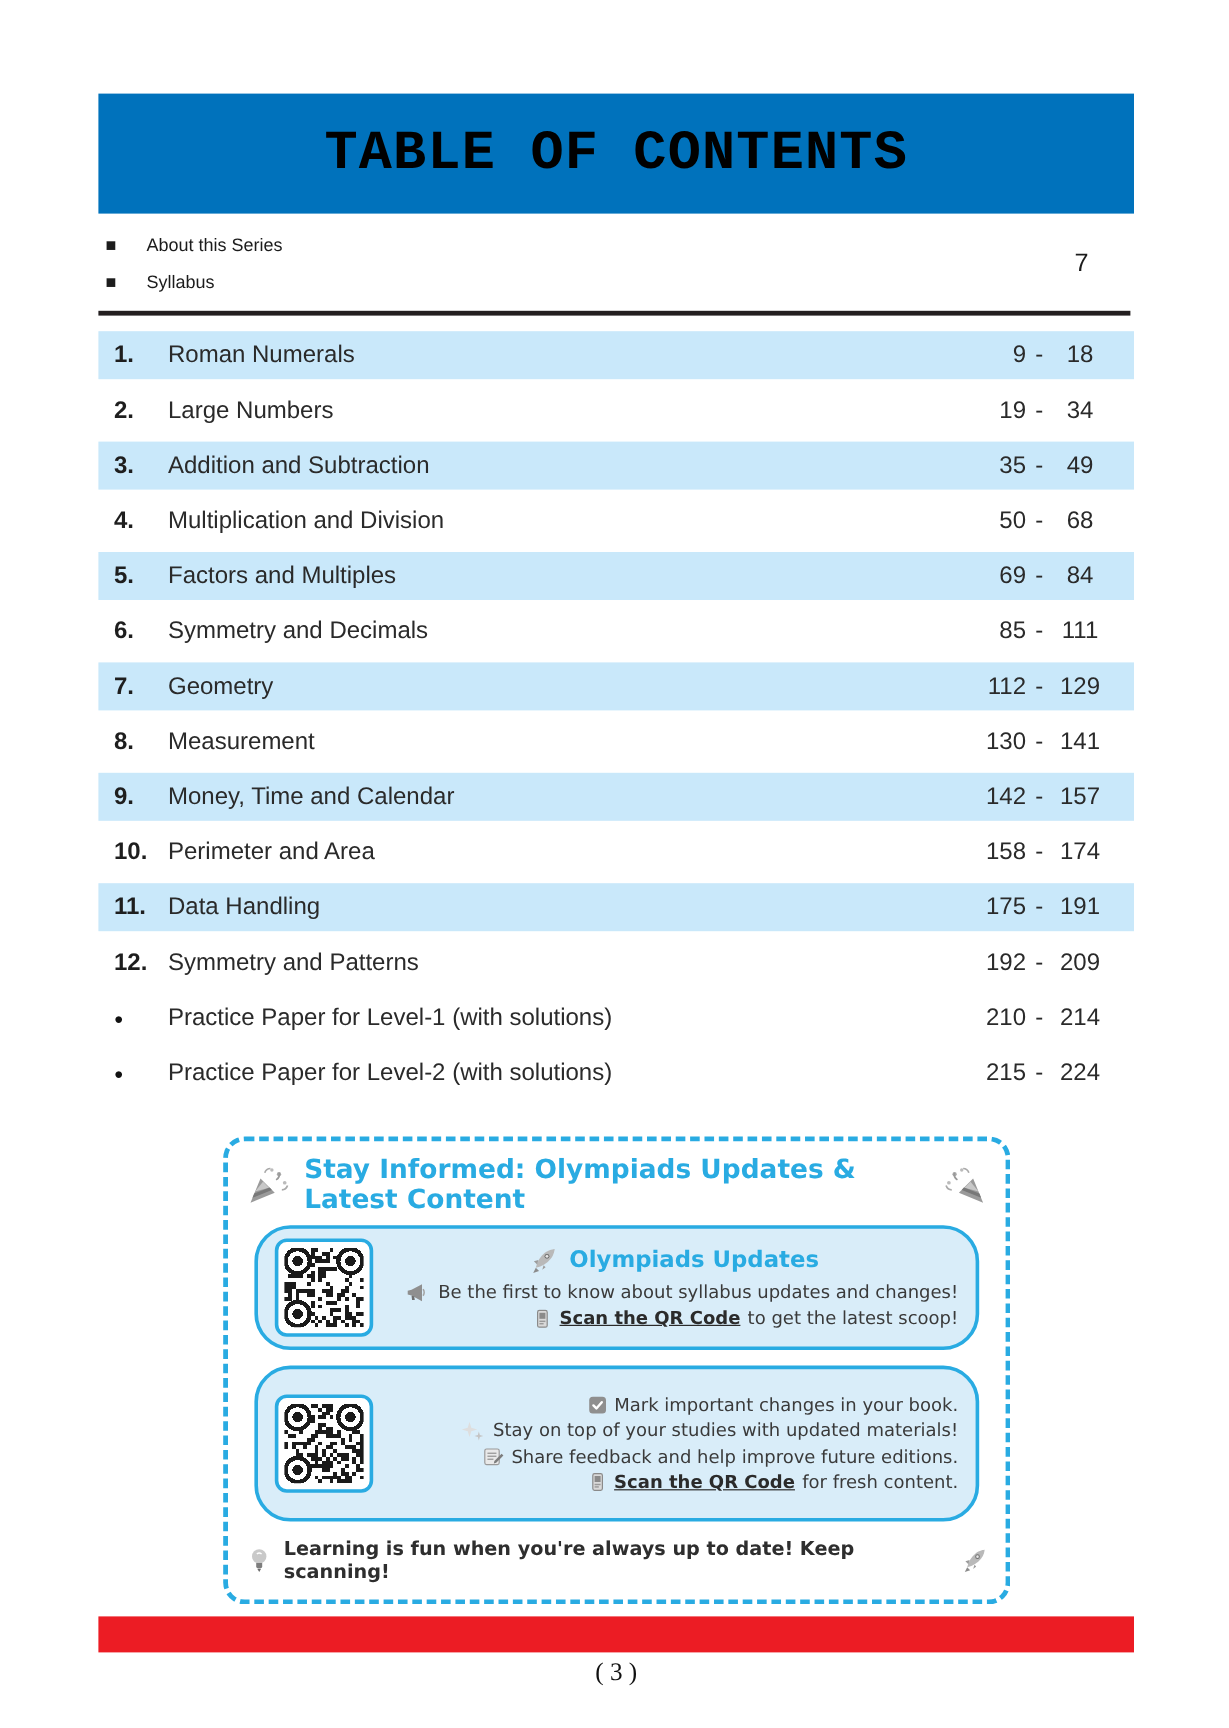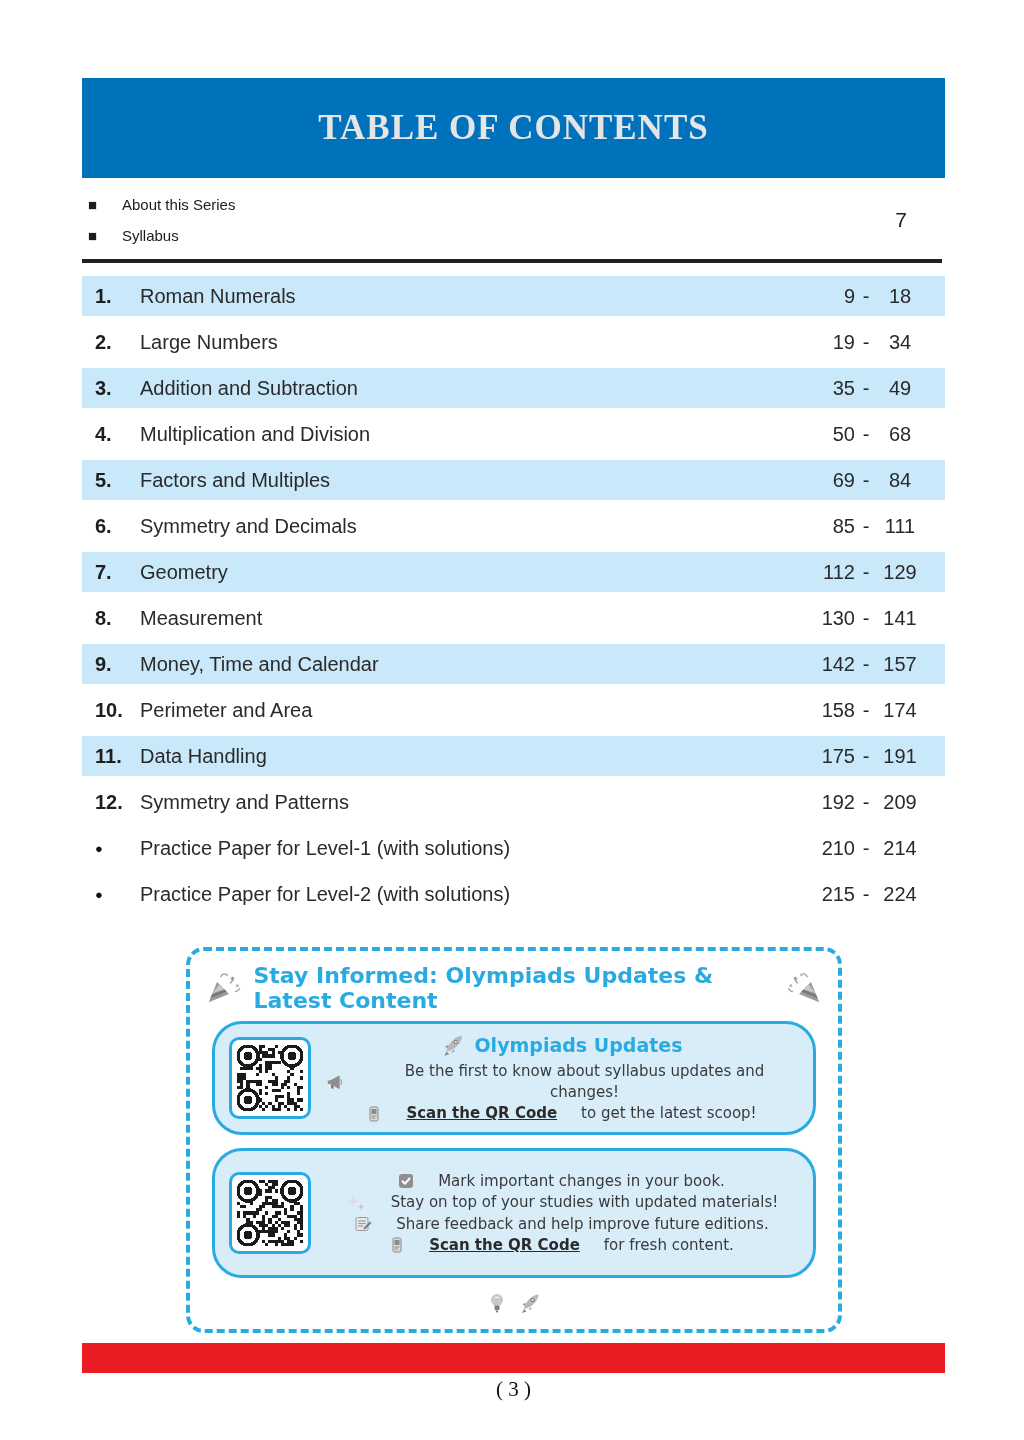--- a/index.html
+++ b/index.html
@@ -17,22 +17,22 @@
     font-family:"Liberation Sans", sans-serif;color:var(--ink);
   }
   .content{margin-left:82px;width:863px;}
 
   
   .banner{
     margin-top:78px;height:100px;background:var(--header-blue);
     display:flex;align-items:center;justify-content:center;
   }
   .banner h1{
-    color:#e5e5e5;font-size:35px;font-weight:bold;letter-spacing:1px;
-    font-family:Liberation Serif, serif;
+    color:#000000;font-size:46px;font-weight:bold;letter-spacing:1px;
+    font-family:Liberation Mono, monospace;
   }
 
   
   .front{position:relative;margin-top:11px;padding-left:6px;}
   .front-row{display:flex;align-items:center;height:31px;}
   .sq-bullet{font-size:15px;color:#1c1c1c;width:34px;line-height:1;}
   .front-label{font-size:15px;color:#1c1c1c;}
   .front-page{
     position:absolute;right:38px;top:50%;transform:translateY(-50%);
     font-size:21px;color:#1c1c1c;
@@ -79,21 +79,21 @@
     width:82px;height:82px;display:flex;align-items:center;justify-content:center;
     flex:0 0 auto;
   }
   .qr-box svg{width:66px;height:66px;}
   .card-text{flex:1;text-align:center;}
   .card-heading{
     display:flex;align-items:center;justify-content:center;gap:8px;
     color:var(--accent-cyan);font-size:19px;font-weight:bold;margin-bottom:3px;
   }
   .promo-line{
-    display:flex;align-items:center;justify-content:center;gap:24px;
+    display:flex;align-items:center;justify-content:flex-end;gap:6px;
     font-size:15px;color:#3a3a3a;font-weight:500;line-height:1.4;
   }
   .promo-line .b{font-weight:bold;color:#2b2b2b;text-decoration:underline;}
   .promo-footer{
     display:flex;align-items:center;justify-content:center;gap:9px;
     font-size:16px;font-weight:bold;color:#2e2e2e;margin:2px 0 6px 0;
   }
   .pi{display:inline-flex;align-items:center;flex:0 0 auto;}
 
   
@@ -666,20 +666,21 @@
 
     <div class="promo-footer">
       <span class="pi">
         <svg width="24" height="24" viewBox="0 0 24 24">
             <circle cx="12" cy="9" r="6" fill="#c9c9c9"></circle>
             <path d="M9.5 14.5 h5 v3 a1.5 1.5 0 0 1 -1.5 1.5 h-2 a1.5 1.5 0 0 1 -1.5 -1.5 Z" fill="#7d7d7d"></path>
             <path d="M10.5 19.5 L12 22 L13.5 19.5 Z" fill="#6a6a6a"></path>
             <path d="M10 7 q2 -1.5 4 0" stroke="#ffffff" stroke-width="1.2" fill="none"></path>
           </svg>
       </span>
+      <span>Learning is fun when you're always up to date! Keep scanning!</span>
       <span class="pi">
         <svg width="24" height="24" viewBox="0 0 24 24">
             <path d="M6 18 C7 13 9.5 9.5 13 6.5 C16 4 20 3.5 20.5 3.5 C20.5 4 20 8 17.5 11 C14.5 14.5 11 17 6 18 Z" fill="#b9b9b9"></path>
             <circle cx="14.6" cy="9.2" r="1.9" fill="#6f6f6f"></circle>
             <circle cx="14.6" cy="9.2" r="1.1" fill="#e8e8e8"></circle>
             <path d="M6 18 L4 22 L8.5 20.5 Z" fill="#8b8b8b"></path>
             <path d="M8 12 L4.5 13 L7 15.5 Z" fill="#9c9c9c"></path>
             <path d="M12 16 L11 19.5 L13.5 17.5 Z" fill="#9c9c9c"></path>
           </svg>
       </span>

